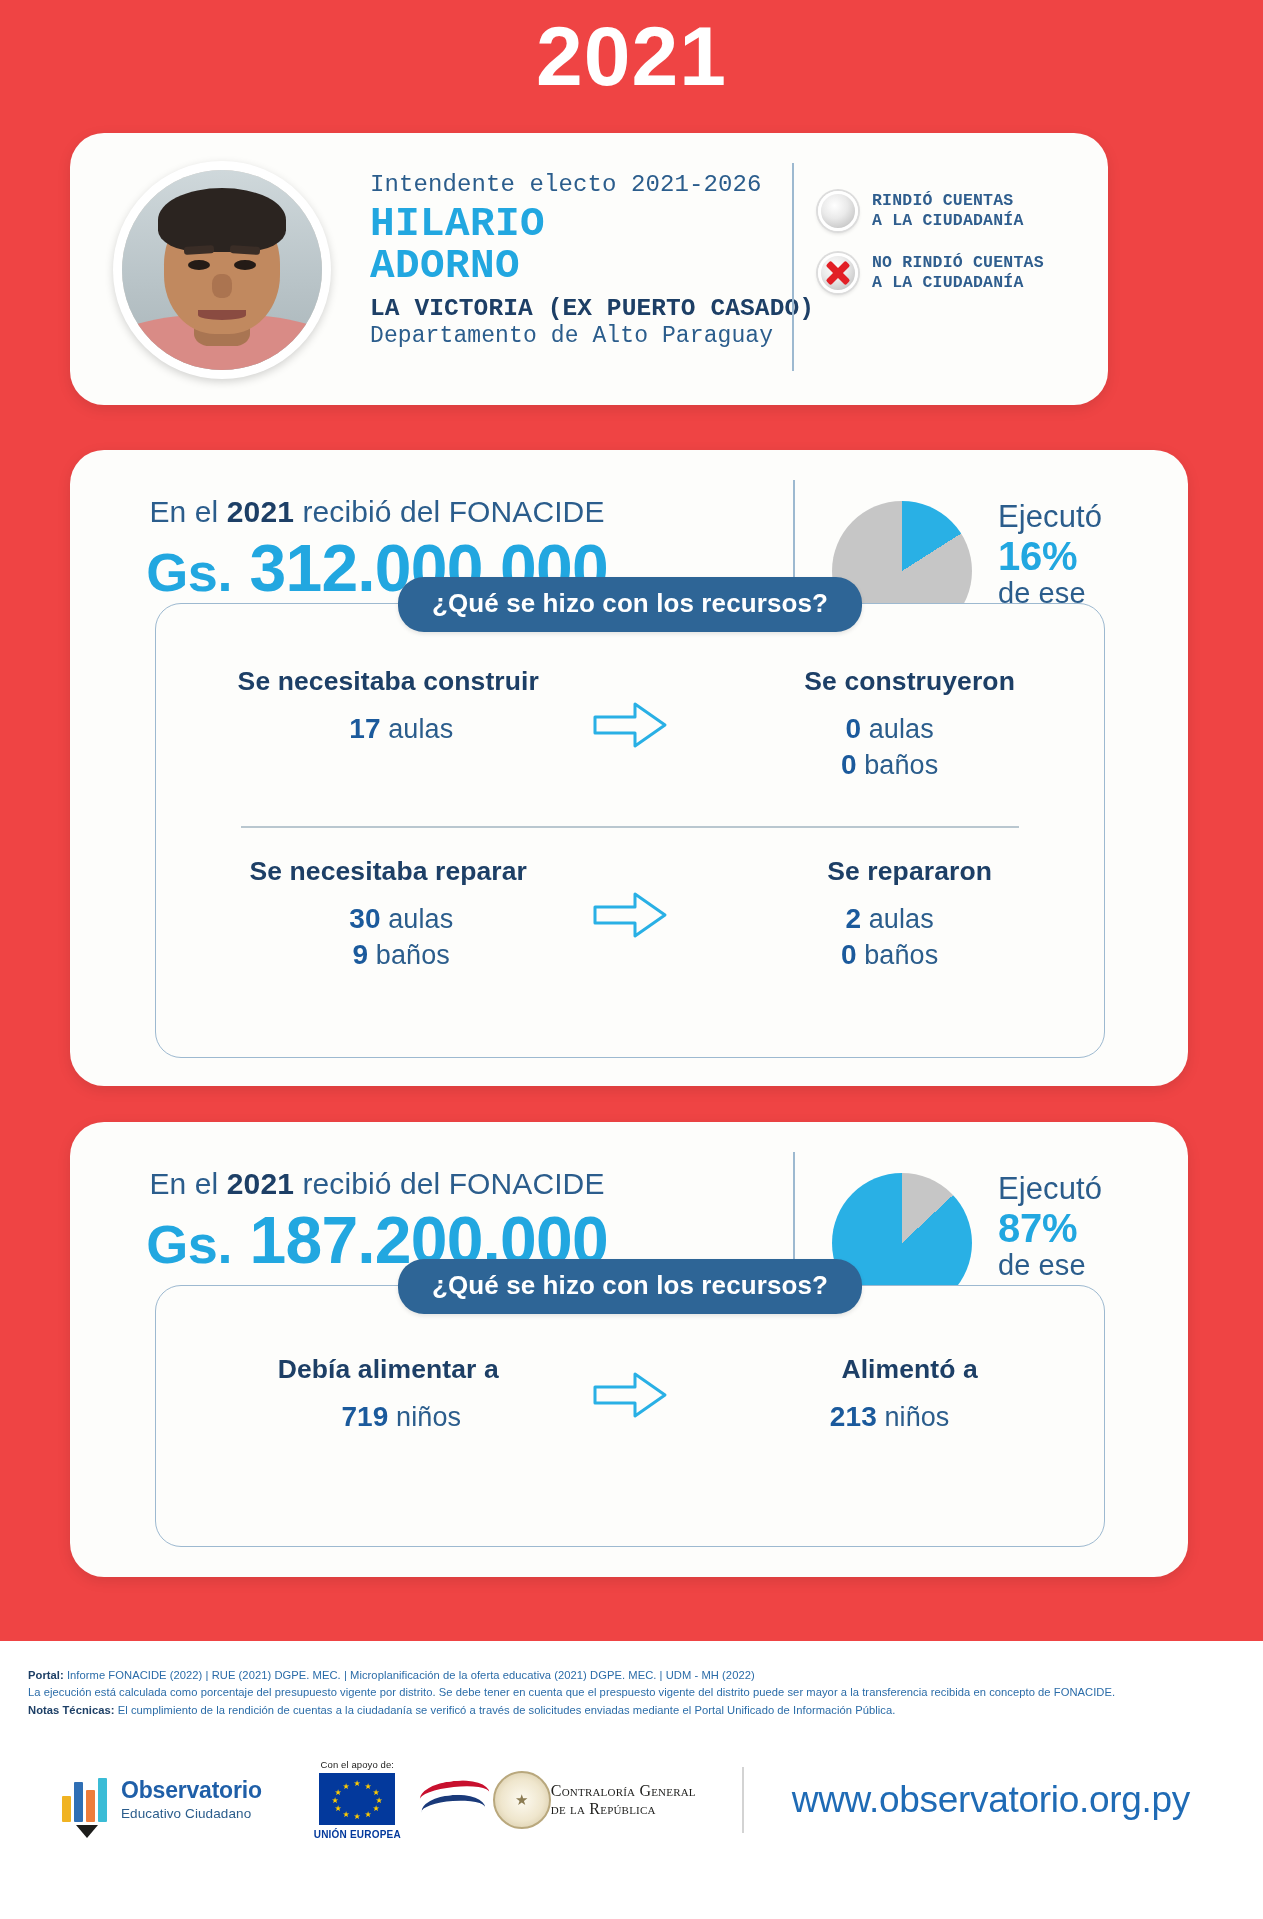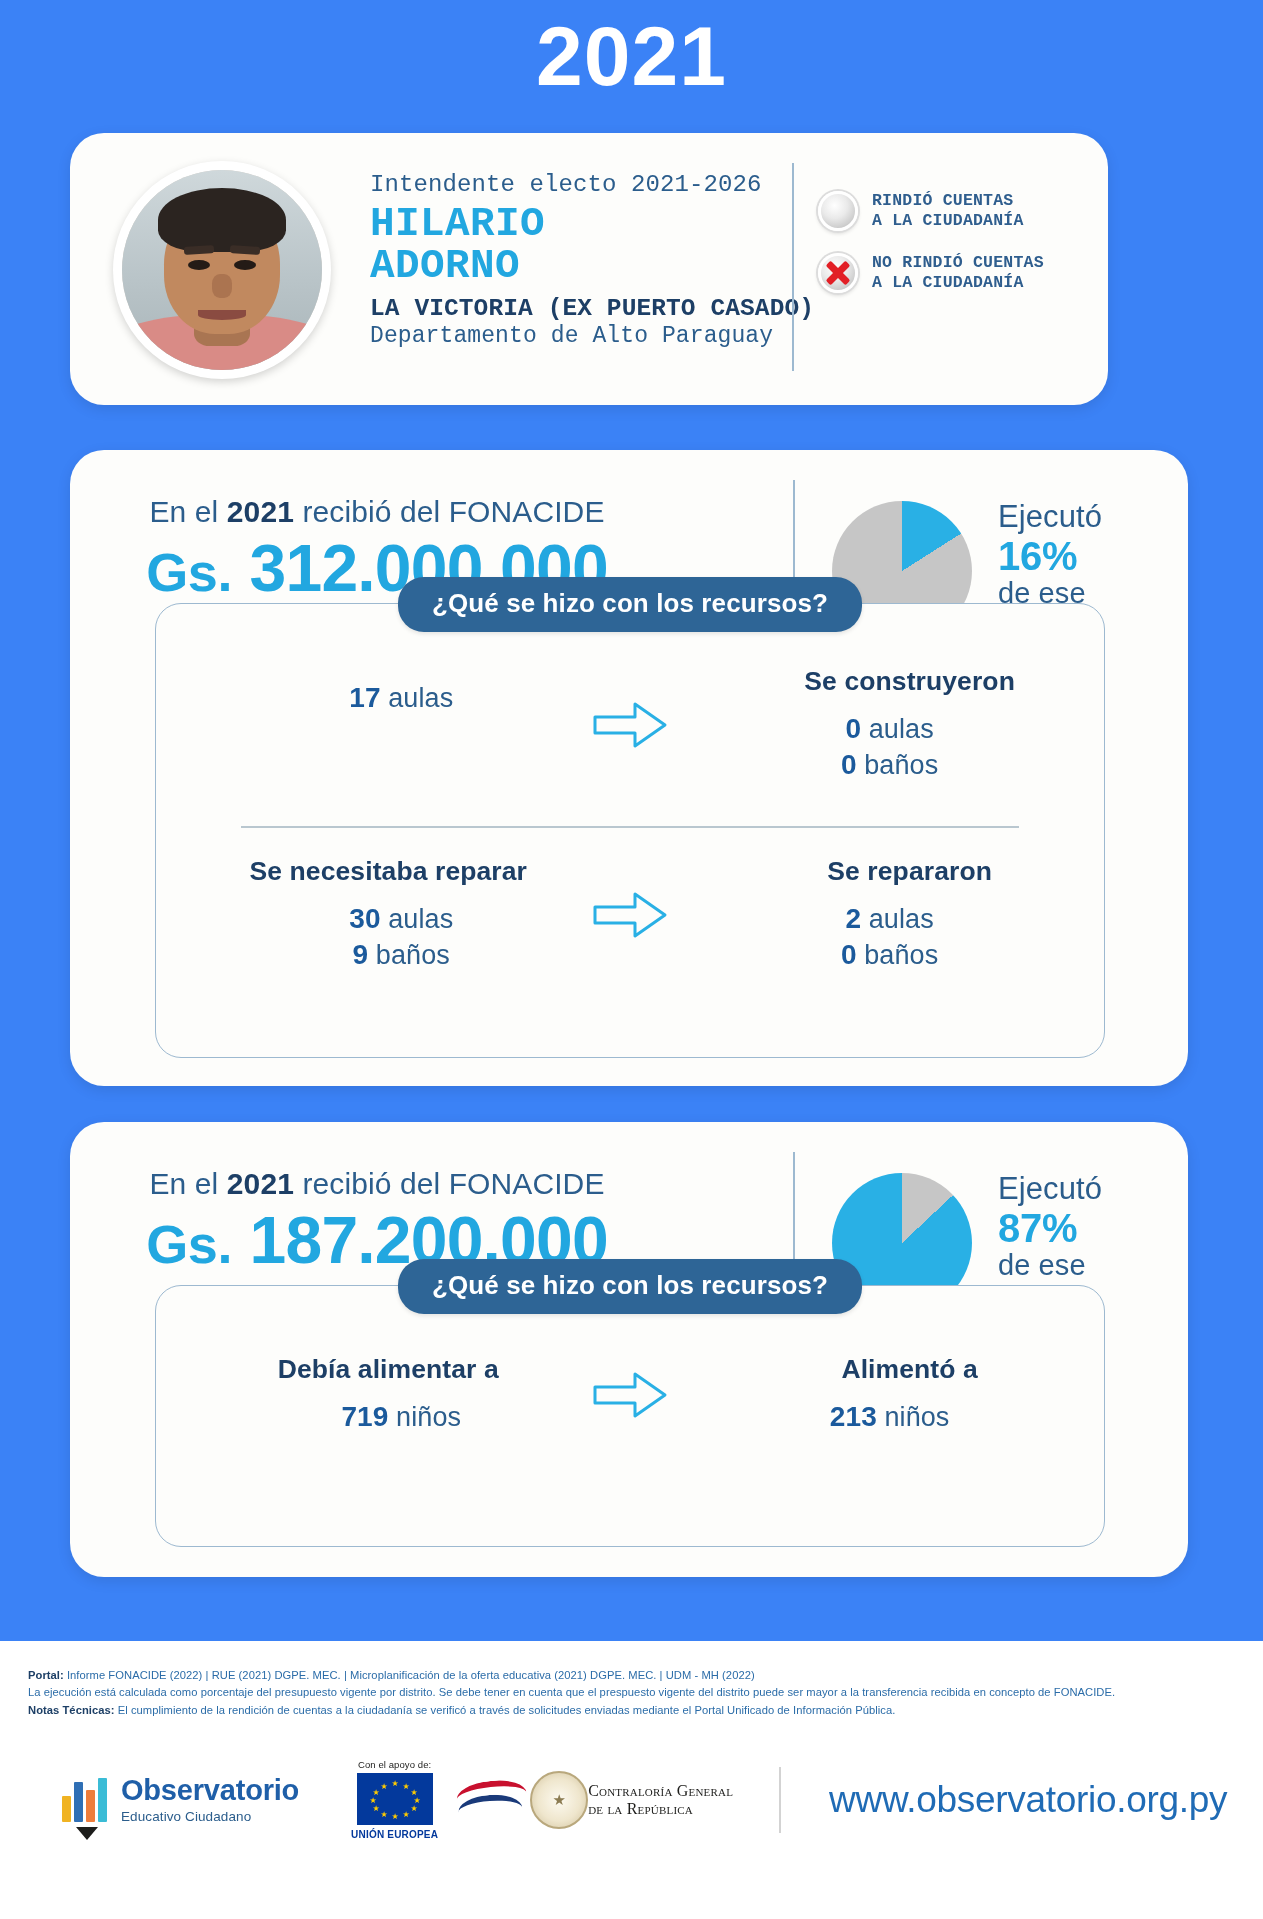--- a/index.html
+++ b/index.html
@@ -6,21 +6,21 @@
   html, body {
     width: 1263px;
     height: 1919px;
     font-family: "Liberation Sans", sans-serif;
     background: #ffffff;
   }
   .poster {
     position: relative;
     width: 1263px;
     height: 1919px;
-    background: #3b82f6;
+    background: #ef4444;
     overflow: hidden;
   }
 
   
   .year-title {
     position: absolute;
     top: 14px; left: 0; right: 0;
     text-align: center;
     color: #ffffff;
     font-size: 84px;
@@ -232,21 +232,21 @@
   .obs-bars i:nth-child(3) { height: 32px; background: #ef7d3b; }
   .obs-bars i:nth-child(4) { height: 44px; background: #3bbcd6; }
   .obs-caret {
     position: absolute; left: 14px; bottom: -16px;
     width: 0; height: 0;
     border-left: 11px solid transparent;
     border-right: 11px solid transparent;
     border-top: 13px solid #1d1d1b;
   }
   .obs-words { margin-left: 14px; }
-  .obs-name { font-size: 29px; font-weight: 700; color: #1f5fa8; line-height: 1; letter-spacing: -.2px; }
+  .obs-name { font-size: 23px; font-weight: 700; color: #1f5fa8; line-height: 1; letter-spacing: -.2px; }
   .obs-sub  { font-size: 13.5px; color: #2b5d8c; margin-top: 4px; letter-spacing: .1px; }
 
   .eu-block { margin-left: 52px; text-align: center; }
   .eu-support { font-size: 9.5px; color: #1d1d1b; margin-bottom: 3px; letter-spacing: .1px; }
   .eu-flag {
     width: 76px; height: 52px; background: #03399c;
     position: relative; margin: 0 auto;
   }
   .eu-label { font-size: 10px; font-weight: 700; color: #03399c; margin-top: 4px; letter-spacing: .2px; }
 
@@ -362,20 +362,21 @@
         <div class="of">de ese</div>
         <div class="of">monto</div>
       </div>
     </div>
 
     <div class="inner-panel panel-1">
       <div class="panel-badge badge-1">¿Qué se hizo con los recursos?</div>
 
       <div class="cmp-row" style="top: 62px;">
         <div class="cmp-col left">
+          <div class="cmp-title">Se necesitaba construir</div>
           <div class="cmp-items">
             <div class="cmp-item">
               <span class="num">17</span> <span>aulas</span>
             </div>
           </div>
         </div>
         <div class="cmp-mid">
           <svg class="arrow-icon" viewBox="0 0 78 56">
             <path d="M4 20 H44 V7 L74 28 L44 49 V36 H4 Z" fill="none" stroke="#29b0e5" stroke-width="3" stroke-linejoin="round"></path>
           </svg>

